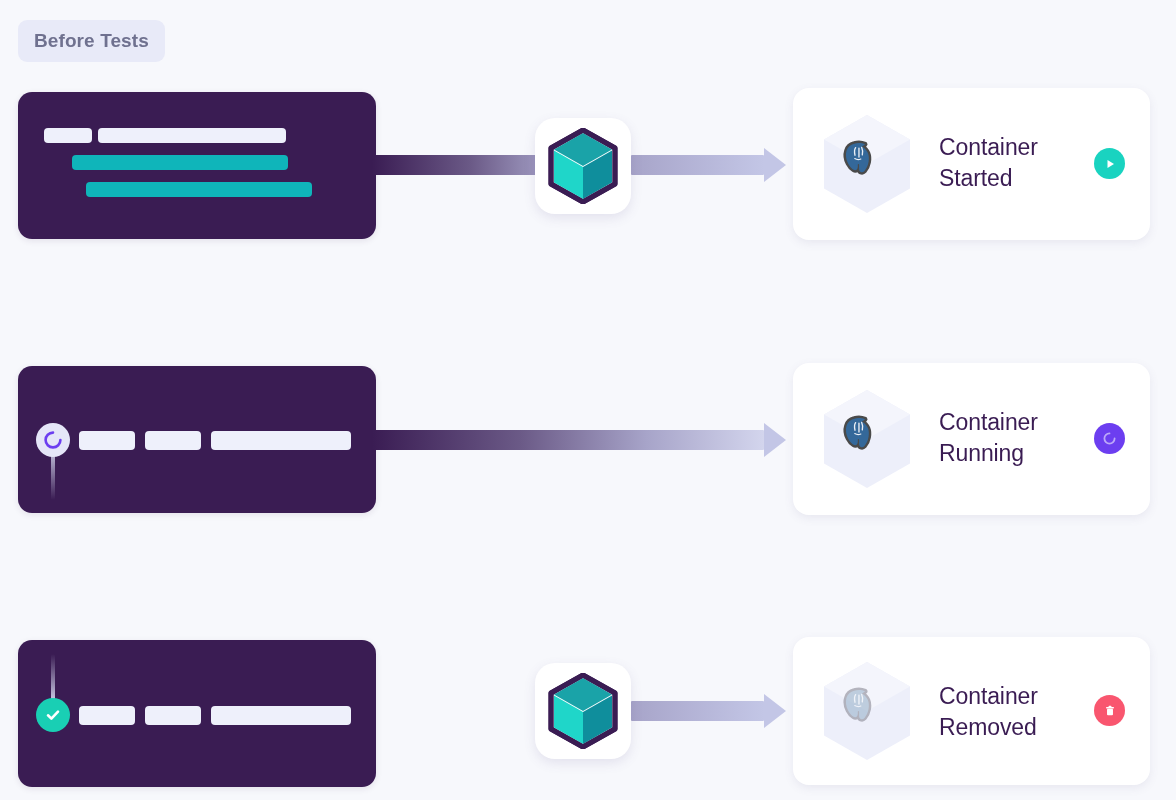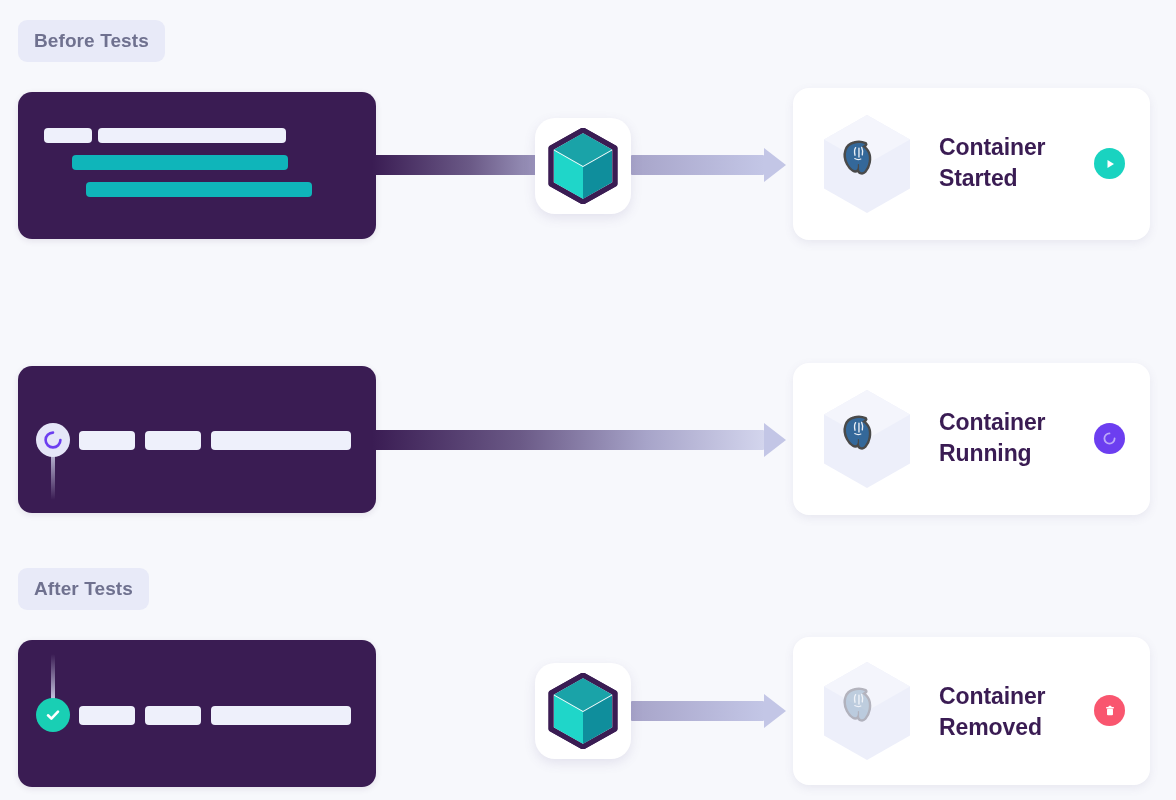--- a/index.html
+++ b/index.html
@@ -135,21 +135,21 @@
     width: 96px;
     height: 104px;
     display: flex;
     align-items: center;
     justify-content: center;
   }
   .card-title {
     position: absolute;
     left: 146px;
     font-size: 23px;
-    font-weight: bold;
+    font-weight: normal;
     color: #3a1c53;
     line-height: 1.36;
     white-space: pre-line;
     letter-spacing: -0.1px;
   }
   .card-badge {
     position: absolute;
     right: 25px;
     width: 31px;
     height: 31px;
@@ -249,23 +249,20 @@
     </div>
     <div class="card-title" style="top:44px;">Container
 Running</div>
     <div class="card-badge" style="top:60px; background:#6c3ef0;">
       <svg width="15" height="15" viewBox="0 0 20 20">
         <path d="M10 3.2 A6.8 6.8 0 1 0 16.8 10" fill="none" stroke="#ffffff" stroke-width="2.4" stroke-linecap="round" opacity="0.55"></path>
       </svg>
     </div>
   </div>
 
-  <div class="stage-chip" style="left:18px; top:568px;">
-    <span>After Tests</span>
-  </div>
 
   <div class="code-panel" style="top:640px; height:147px;">
     <div class="marker-line above" style="left:33px; top:14px; height:50px;"></div>
     <div class="marker done" style="left:18px; top:58px;">
       <svg width="18" height="18" viewBox="0 0 18 18">
         <path d="M4 9.3 L7.4 12.6 L14 5.6" fill="none" stroke="#ffffff" stroke-width="2.6" stroke-linecap="round" stroke-linejoin="round"></path>
       </svg>
     </div>
     <div class="bar light" style="left:61px; top:66px; width:56px; height:19px;"></div>
     <div class="bar light" style="left:127px; top:66px; width:56px; height:19px;"></div>

